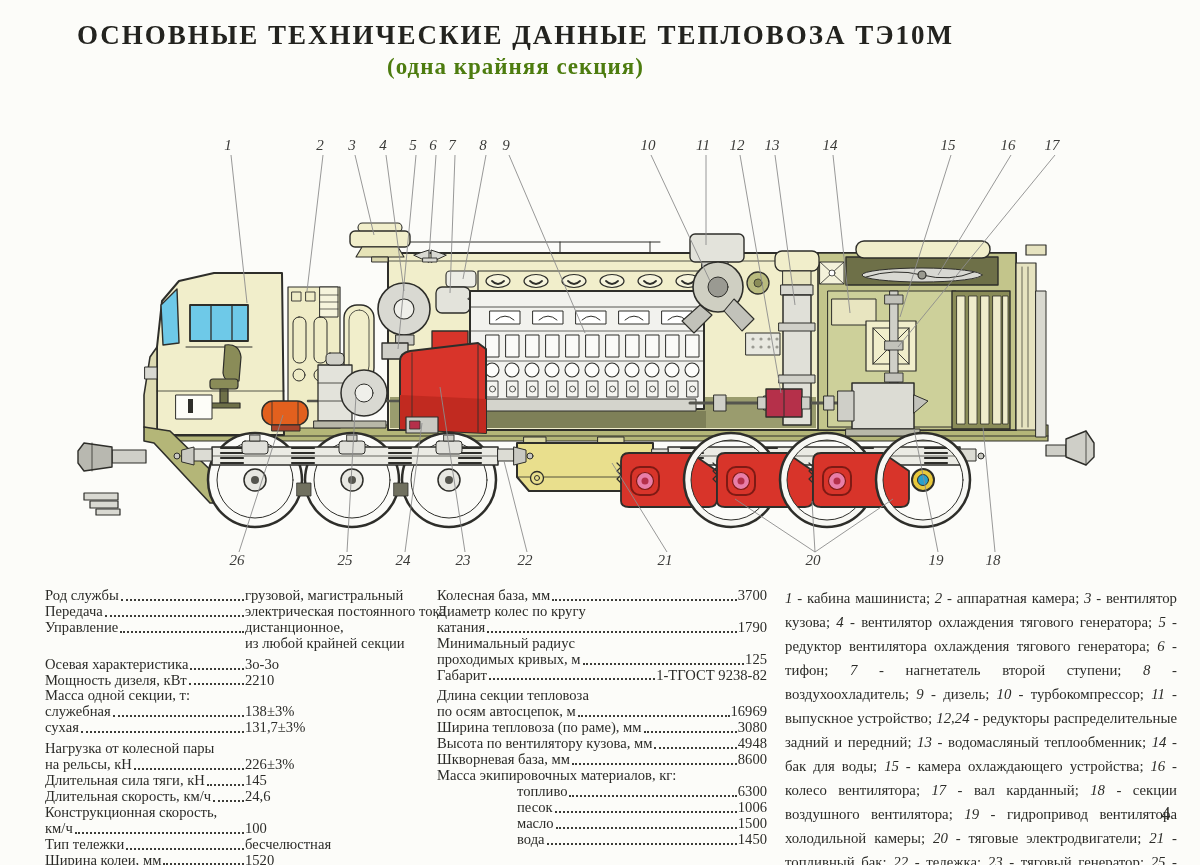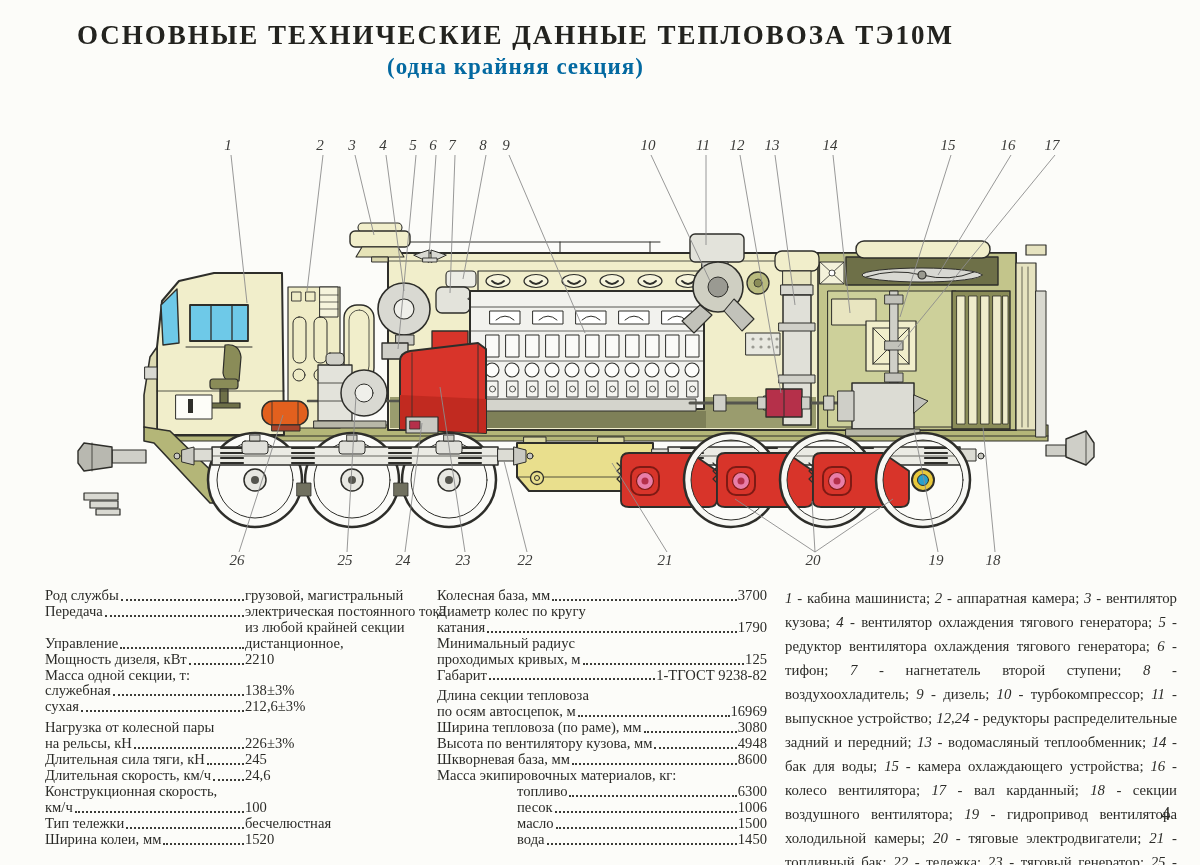--- a/index.html
+++ b/index.html
@@ -1,20 +1,20 @@
 <!DOCTYPE html>
 <html><head>
 <meta charset="utf-8">
 <style>
   html,body{margin:0;padding:0;background:#e8e8e6;}
   .page{position:relative;width:1200px;height:865px;background:#fcfcf9;overflow:hidden;
         font-family:"Liberation Serif",serif;color:#2b2b28;}
   .title-wrap{position:absolute;left:0;top:20px;width:1031px;text-align:center;}
   .title1{font-size:27px;font-weight:bold;letter-spacing:2px;color:#23231f;}
-  .title2{font-size:23px;font-weight:bold;letter-spacing:1px;color:#0369a1;margin-top:3px;}
+  .title2{font-size:23px;font-weight:bold;letter-spacing:1px;color:#4d7c0f;margin-top:3px;}
   #loco-box{position:absolute;left:0;top:95px;width:1200px;height:490px;}
   svg{display:block;}
   #callouts text{font-family:"Liberation Serif",serif;font-style:italic;font-size:15px;fill:#3a3a38;}
   .spec-col{position:absolute;top:588px;font-size:14.6px;line-height:15.9px;color:#2b2b28;}
   #spec-col1{left:45px;width:392px;}
   #spec-col2{left:437px;width:330px;}
   .spec-row{display:flex;}
   .spec-row.gap{margin-top:5px;}
   .lab-dots{display:flex;min-width:0;}
   #spec-col1 .kv .lab-dots{width:200px;flex:none;}
@@ -559,29 +559,36 @@
         </span>
         <span class="val">грузовой, магистральный</span>
       </div>
       <div class="spec-row kv">
         <span class="lab-dots">
           <span class="lbl">Передача</span>
           <span class="leader"></span>
         </span>
         <span class="val">электрическая постоянного тока</span>
       </div>
+      <div class="spec-row kv">
+        <span class="lab-dots">
+          <span class="lbl">Управление</span>
+          <span class="leader"></span>
+        </span>
+        <span class="val">дистанционное,</span>
+      </div>
       <div class="spec-row cont">
         <span class="lbl">из любой крайней секции</span>
       </div>
-      <div class="spec-row kv">
-        <span class="lab-dots">
-          <span class="lbl">Управление</span>
-          <span class="leader"></span>
-        </span>
-        <span class="val">дистанционное,</span>
+      <div class="spec-row kv gap">
+        <span class="lab-dots">
+          <span class="lbl">Осевая характеристика</span>
+          <span class="leader"></span>
+        </span>
+        <span class="val">3о-3о</span>
       </div>
       <div class="spec-row kv">
         <span class="lab-dots">
           <span class="lbl">Мощность дизеля, кВт</span>
           <span class="leader"></span>
         </span>
         <span class="val">2210</span>
       </div>
       <div class="spec-row head">
         <span class="lbl">Масса одной секции, т:</span>
@@ -591,38 +598,38 @@
           <span class="lbl">служебная</span>
           <span class="leader"></span>
         </span>
         <span class="val">138±3%</span>
       </div>
       <div class="spec-row kv">
         <span class="lab-dots">
           <span class="lbl">сухая</span>
           <span class="leader"></span>
         </span>
-        <span class="val">212,6±3%</span>
+        <span class="val">131,7±3%</span>
       </div>
       <div class="spec-row head gap">
         <span class="lbl">Нагрузка от колесной пары</span>
       </div>
       <div class="spec-row kv">
         <span class="lab-dots">
           <span class="lbl">на рельсы, кН</span>
           <span class="leader"></span>
         </span>
         <span class="val">226±3%</span>
       </div>
       <div class="spec-row kv">
         <span class="lab-dots">
           <span class="lbl">Длительная сила тяги, кН</span>
           <span class="leader"></span>
         </span>
-        <span class="val">245</span>
+        <span class="val">145</span>
       </div>
       <div class="spec-row kv">
         <span class="lab-dots">
           <span class="lbl">Длительная скорость, км/ч</span>
           <span class="leader"></span>
         </span>
         <span class="val">24,6</span>
       </div>
       <div class="spec-row head">
         <span class="lbl">Конструкционная скорость,</span>

